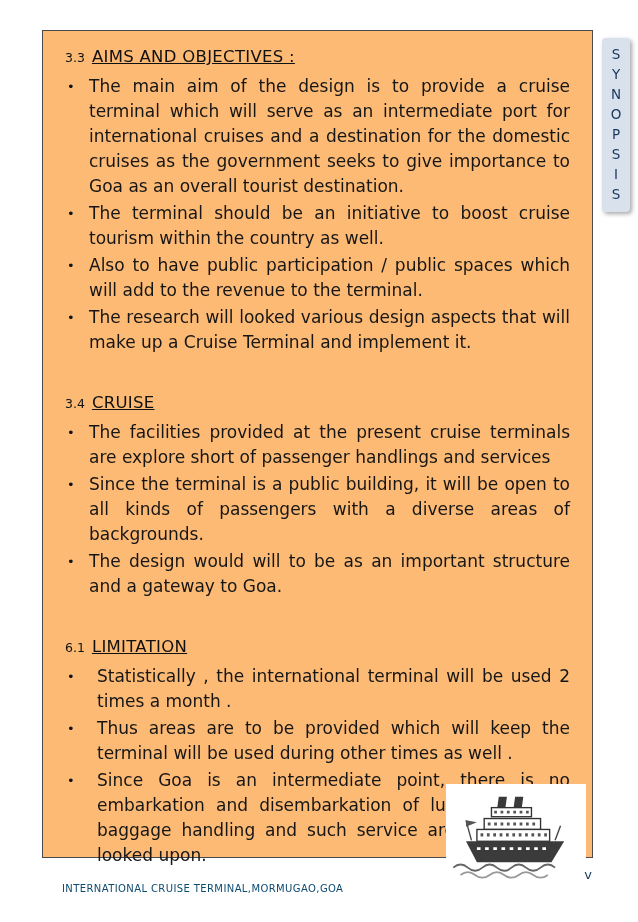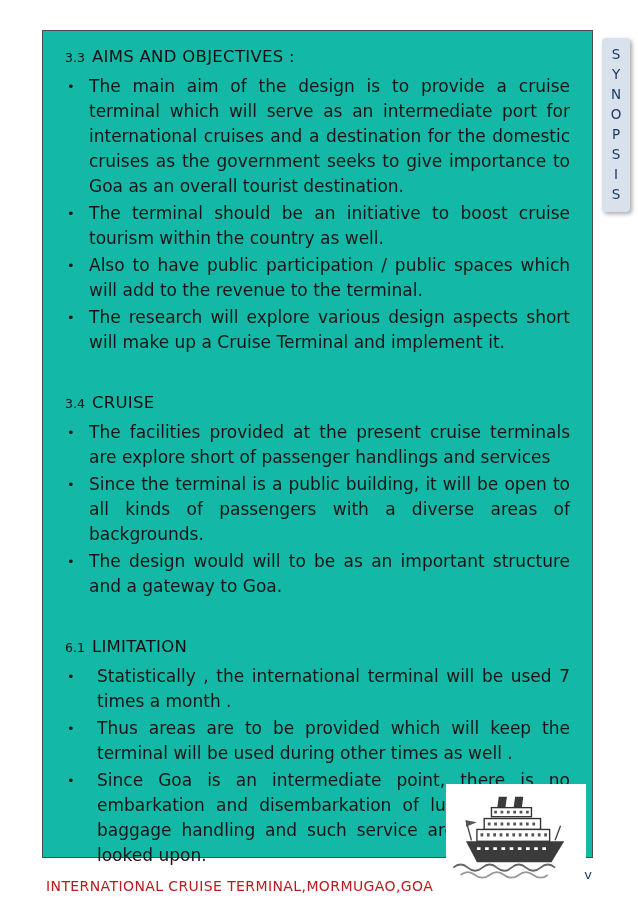--- a/index.html
+++ b/index.html
@@ -8,30 +8,30 @@
     width: 638px; height: 922px;
     position: relative;
     font-family: "DejaVu Sans", "Liberation Sans", sans-serif;
     overflow: hidden;
   }
   .page-frame {
     position: absolute;
     left: 42px; top: 30px; right: 45px; bottom: 64px;
     border: 1px solid #4a4a4a;
     padding: 16px 22px 10px 22px;
-    background: #14b8a6;
+    background: #fdba74;
   }
   .section { margin-bottom: 8px; }
   .section + .section { margin-top: 38px; }
   .section-heading { margin-bottom: 8px; display: flex; align-items: baseline; }
   .sec-num {
     font-size: 12.5px; color: #111111; margin-right: 7px;
   }
   .sec-title {
-    font-size: 16.5px; color: #111111; letter-spacing: 0.3px;
+    font-size: 16.5px; color: #111111; letter-spacing: 0.3px; text-decoration: underline;
   }
   .bullet {
     display: flex;
     margin-bottom: 2px;
   }
   .marker {
     width: 24px; flex: 0 0 24px;
     font-size: 13px; color: #111111;
     line-height: 25px;
     padding-left: 2px;
@@ -54,23 +54,23 @@
     padding: 6px 0 8px 0;
     display: flex; flex-direction: column; align-items: center;
   }
   .side-tab span {
     font-size: 13.5px; line-height: 20px;
     color: #17365d;
   }
   
   .footer-title {
     position: absolute;
-    left: 46px; bottom: 28px;
-    font-size: 14px;
-    color: #b91c1c;
+    left: 62px; bottom: 28px;
+    font-size: 10px;
+    color: #0c4a6e;
     letter-spacing: 0.4px;
   }
   .page-number {
     position: absolute;
     right: 46px; bottom: 40px;
     font-size: 13px;
     color: #17365d;
   }
   
   .ship-wrap {
@@ -98,21 +98,21 @@
     <div class="bullet">
       <span class="marker">•</span>
       <p class="btext">The terminal should be an initiative to boost cruise tourism within the country as well.</p>
     </div>
     <div class="bullet">
       <span class="marker">•</span>
       <p class="btext">Also to have public participation / public spaces which will add to the revenue to the terminal.</p>
     </div>
     <div class="bullet">
       <span class="marker">•</span>
-      <p class="btext">The research will explore various design aspects short will make up a Cruise Terminal and implement it.</p>
+      <p class="btext">The research will looked various design aspects that will make up a Cruise Terminal and implement it.</p>
     </div>
   </div>
 
   <div class="section">
     <div class="section-heading">
       <span class="sec-num">3.4</span>
       <span class="sec-title">CRUISE</span>
     </div>
     <div class="bullet">
       <span class="marker">•</span>
@@ -128,21 +128,21 @@
     </div>
   </div>
 
   <div class="section sec-limitation">
     <div class="section-heading">
       <span class="sec-num">6.1</span>
       <span class="sec-title">LIMITATION</span>
     </div>
     <div class="bullet">
       <span class="marker">•</span>
-      <p class="btext">Statistically , the international terminal will be used 7 times a month .</p>
+      <p class="btext">Statistically , the international terminal will be used 2 times a month .</p>
     </div>
     <div class="bullet">
       <span class="marker">•</span>
       <p class="btext">Thus areas are to be provided which will keep the terminal will be used during other times as well .</p>
     </div>
     <div class="bullet">
       <span class="marker">•</span>
       <p class="btext">Since Goa is an intermediate point, there is no embarkation and disembarkation of luggage's. Thus baggage handling and such service areas are to be looked upon.</p>
     </div>
   </div>

